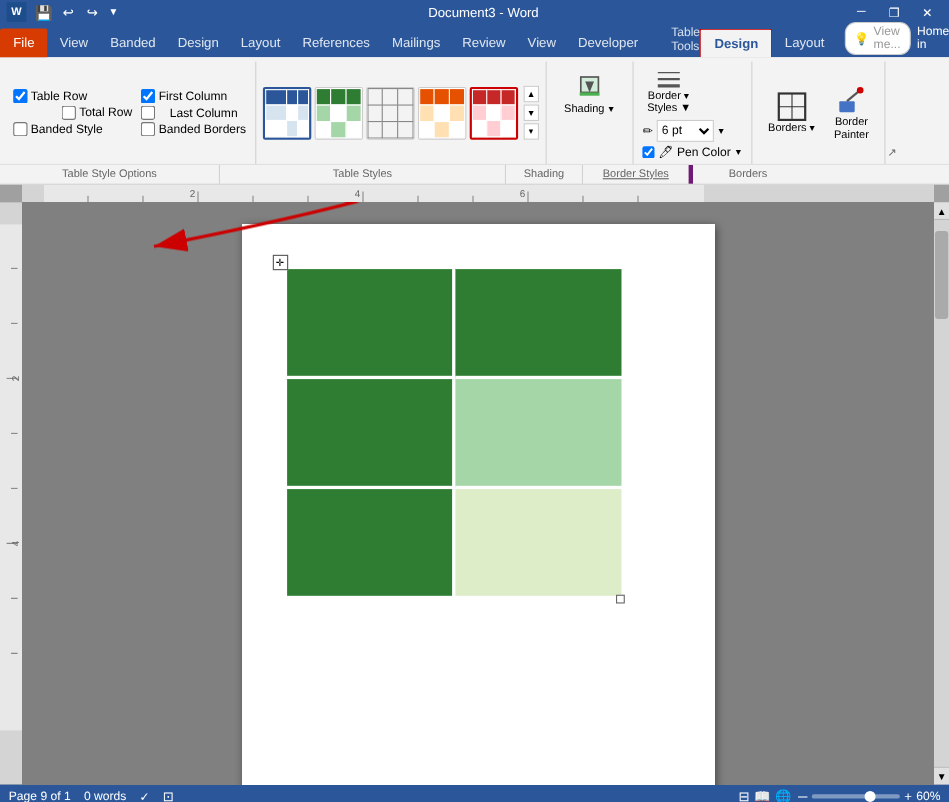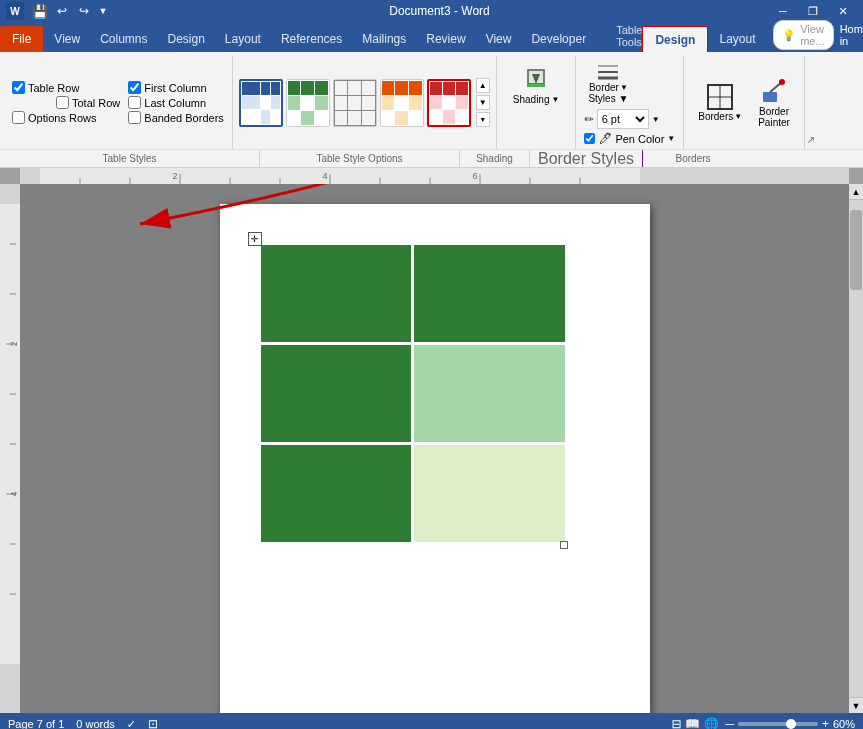--- a/index.html
+++ b/index.html
@@ -18,21 +18,21 @@
     <div style="width:14px; height:18px; display:flex; align-items:center; justify-content:center; color:white; cursor:pointer; font-size:9px;">▼</div>
     <div style="flex:1; text-align:center; color:white; font-size:12px;">Document3 - Word</div>
     <div style="width:28px; height:18px; display:flex; align-items:center; justify-content:center; color:white; cursor:pointer; font-size:11px;">─</div>
     <div style="width:28px; height:18px; display:flex; align-items:center; justify-content:center; color:white; cursor:pointer; font-size:11px;">❐</div>
     <div style="width:28px; height:18px; display:flex; align-items:center; justify-content:center; color:white; cursor:pointer; font-size:11px;">✕</div>
   </div>
 
   <div style="display:flex; align-items:flex-end; height:30px; padding:0 0;">
     <div style="height:26px; padding:0 12px; display:flex; align-items:center; background:#d83b01; color:white; font-size:12px; cursor:pointer; border-radius:2px 2px 0 0; margin-right:1px;">File</div>
     <div style="height:26px; padding:0 10px; display:flex; align-items:center; color:rgba(255,255,255,0.85); font-size:12px; cursor:pointer;">View</div>
-    <div style="height:26px; padding:0 10px; display:flex; align-items:center; color:rgba(255,255,255,0.85); font-size:12px; cursor:pointer;">Columns</div>
+    <div style="height:26px; padding:0 10px; display:flex; align-items:center; color:rgba(255,255,255,0.85); font-size:12px; cursor:pointer;">Banded</div>
     <div style="height:26px; padding:0 10px; display:flex; align-items:center; color:rgba(255,255,255,0.85); font-size:12px; cursor:pointer;">Design</div>
     <div style="height:26px; padding:0 10px; display:flex; align-items:center; color:rgba(255,255,255,0.85); font-size:12px; cursor:pointer;">Layout</div>
     <div style="height:26px; padding:0 10px; display:flex; align-items:center; color:rgba(255,255,255,0.85); font-size:12px; cursor:pointer;margin-top:40px;">References</div>
     <div style="height:26px; padding:0 10px; display:flex; align-items:center; color:rgba(255,255,255,0.85); font-size:12px; cursor:pointer;">Mailings</div>
     <div style="height:26px; padding:0 10px; display:flex; align-items:center; color:rgba(255,255,255,0.85); font-size:12px; cursor:pointer;">Review</div>
     <div style="height:26px; padding:0 10px; display:flex; align-items:center; color:rgba(255,255,255,0.85); font-size:12px; cursor:pointer;">View</div>
     <div style="height:26px; padding:0 10px; display:flex; align-items:center; color:rgba(255,255,255,0.85); font-size:12px; cursor:pointer;">Developer</div>
 
     <div style="flex:1; display:flex; justify-content:flex-start; align-items:flex-end; padding-left:20px;">
       <div style="font-size:11px; color:rgba(255,255,255,0.8); padding-bottom:4px;">Table Tools</div>
@@ -59,35 +59,35 @@
 <div style="background:#f3f3f3; border-bottom:1px solid #d1d1d1;">
   <div style="display:flex; align-items:stretch; padding:4px 4px 0 4px; min-height:68px;">
 
     <div style="display:flex; flex-direction:column; justify-content:center; padding:2px 8px; border-right:1px solid #d1d1d1; gap:1px;">
       <div style="display:flex; gap:8px;">
         <div style="display:flex; flex-direction:column; gap:2px;">
           <label style="display:flex; align-items:center; gap:3px; font-size:11px; cursor:pointer; white-space:nowrap;">
             <input type="checkbox" checked="" style="">
             <span>Table Row</span>
           </label>
-          <label style="display:flex; align-items:center; gap:3px; font-size:11px; cursor:pointer; white-space:nowrap;padding-left:44px;">
+          <label style="display:flex; align-items:flex-start; gap:3px; font-size:11px; cursor:pointer; white-space:nowrap;padding-left:44px;">
             <input type="checkbox" style="">
             <span>Total Row</span>
           </label>
           <label style="display:flex; align-items:center; gap:3px; font-size:11px; cursor:pointer; white-space:nowrap;">
             <input type="checkbox" style="">
-            <span>Options Rows</span>
+            <span>Banded Style</span>
           </label>
         </div>
         <div style="display:flex; flex-direction:column; gap:2px;">
           <label style="display:flex; align-items:center; gap:3px; font-size:11px; cursor:pointer; white-space:nowrap;">
             <input type="checkbox" checked="" style="">
             <span>First Column</span>
           </label>
-          <label style="display:flex; align-items:center; gap:3px; font-size:11px; cursor:pointer; white-space:nowrap;">
+          <label style="display:flex; align-items:center; gap:13px; font-size:11px; cursor:pointer; white-space:nowrap;">
             <input type="checkbox" style="">
             <span>Last Column</span>
           </label>
           <label style="display:flex; align-items:center; gap:3px; font-size:11px; cursor:pointer; white-space:nowrap;">
             <input type="checkbox" style="">
             <span>Banded Borders</span>
           </label>
         </div>
       </div>
     </div>
@@ -282,24 +282,24 @@
         </svg>
         <div style="font-size:10px; text-align:center;">Border<br>Painter</div>
       </div>
     </div>
 
     <div style="align-self:flex-end; padding:2px; cursor:pointer; font-size:10px; color:#666; margin-bottom:2px;">↗</div>
 
   </div>
 
   <div style="display:flex; height:18px; border-top:1px solid #e0e0e0;">
+    <div style="font-size:10px; color:#666; padding:0 8px; border-right:1px solid #d1d1d1; display:flex; align-items:center; min-width:200px; justify-content:center;">Table Style Options</div>
     <div style="font-size:10px; color:#666; padding:0 8px; border-right:1px solid #d1d1d1; display:flex; align-items:center; min-width:260px; justify-content:center;">Table Styles</div>
-    <div style="font-size:10px; color:#666; padding:0 8px; border-right:1px solid #d1d1d1; display:flex; align-items:center; min-width:200px; justify-content:center;">Table Style Options</div>
     <div style="font-size:10px; color:#666; padding:0 8px; border-right:1px solid #d1d1d1; display:flex; align-items:center; min-width:70px; justify-content:center;">Shading</div>
-    <div style="font-size:16px; color:#666; padding:0 8px; border-right:1px solid #701a75; display:flex; align-items:center; min-width:100px; justify-content:center;">Border Styles</div>
+    <div style="font-size:10px; color:#666; padding:0 8px; border-right:4px solid #701a75; display:flex; align-items:center; min-width:100px; justify-content:center;text-decoration:underline;">Border Styles</div>
     <div style="font-size:10px; color:#666; padding:0 8px; display:flex; align-items:center; min-width:100px; justify-content:center;">Borders</div>
   </div>
 </div>
 
 <div style="display:flex; height:16px; background:#d4d4d4;">
   <div style="width:20px; background:#a0a0a0;"></div>
   <div style="flex:1; height:16px; background:#e0e0e0; position:relative; display:flex; align-items:flex-end; overflow:hidden;">
 
     <svg width="100%" height="16" style="position:absolute; top:0; left:0;">
       <rect x="0" y="0" width="100%" height="16" fill="#d4d4d4"></rect>
@@ -389,21 +389,21 @@
         <polygon points="0 0, 10 3.5, 0 7" fill="#cc0000"></polygon>
       </marker>
     </defs>
 
     <path d="M 560 -100 Q 500 -30 140 40" stroke="#cc0000" stroke-width="3" fill="none" marker-end="url(#arrowhead)"></path>
   </svg>
 </div>
 
 <div style="height:22px; background:#2b579a; display:flex; align-items:center; justify-content:space-between; padding:0 8px; color:white; font-size:11px;">
   <div style="display:flex; gap:12px; align-items:center;">
-    <span>Page 7 of 1</span>
+    <span>Page 9 of 1</span>
     <span>0 words</span>
     <span style="cursor:pointer;">✓</span>
     <span style="cursor:pointer; font-size:12px;">⊡</span>
   </div>
   <div style="display:flex; gap:6px; align-items:center;">
     <div style="display:flex; gap:4px;">
       <span style="cursor:pointer; font-size:12px;">⊟</span>
       <span style="cursor:pointer; font-size:12px;">📖</span>
       <span style="cursor:pointer; font-size:12px;">🌐</span>
     </div>

